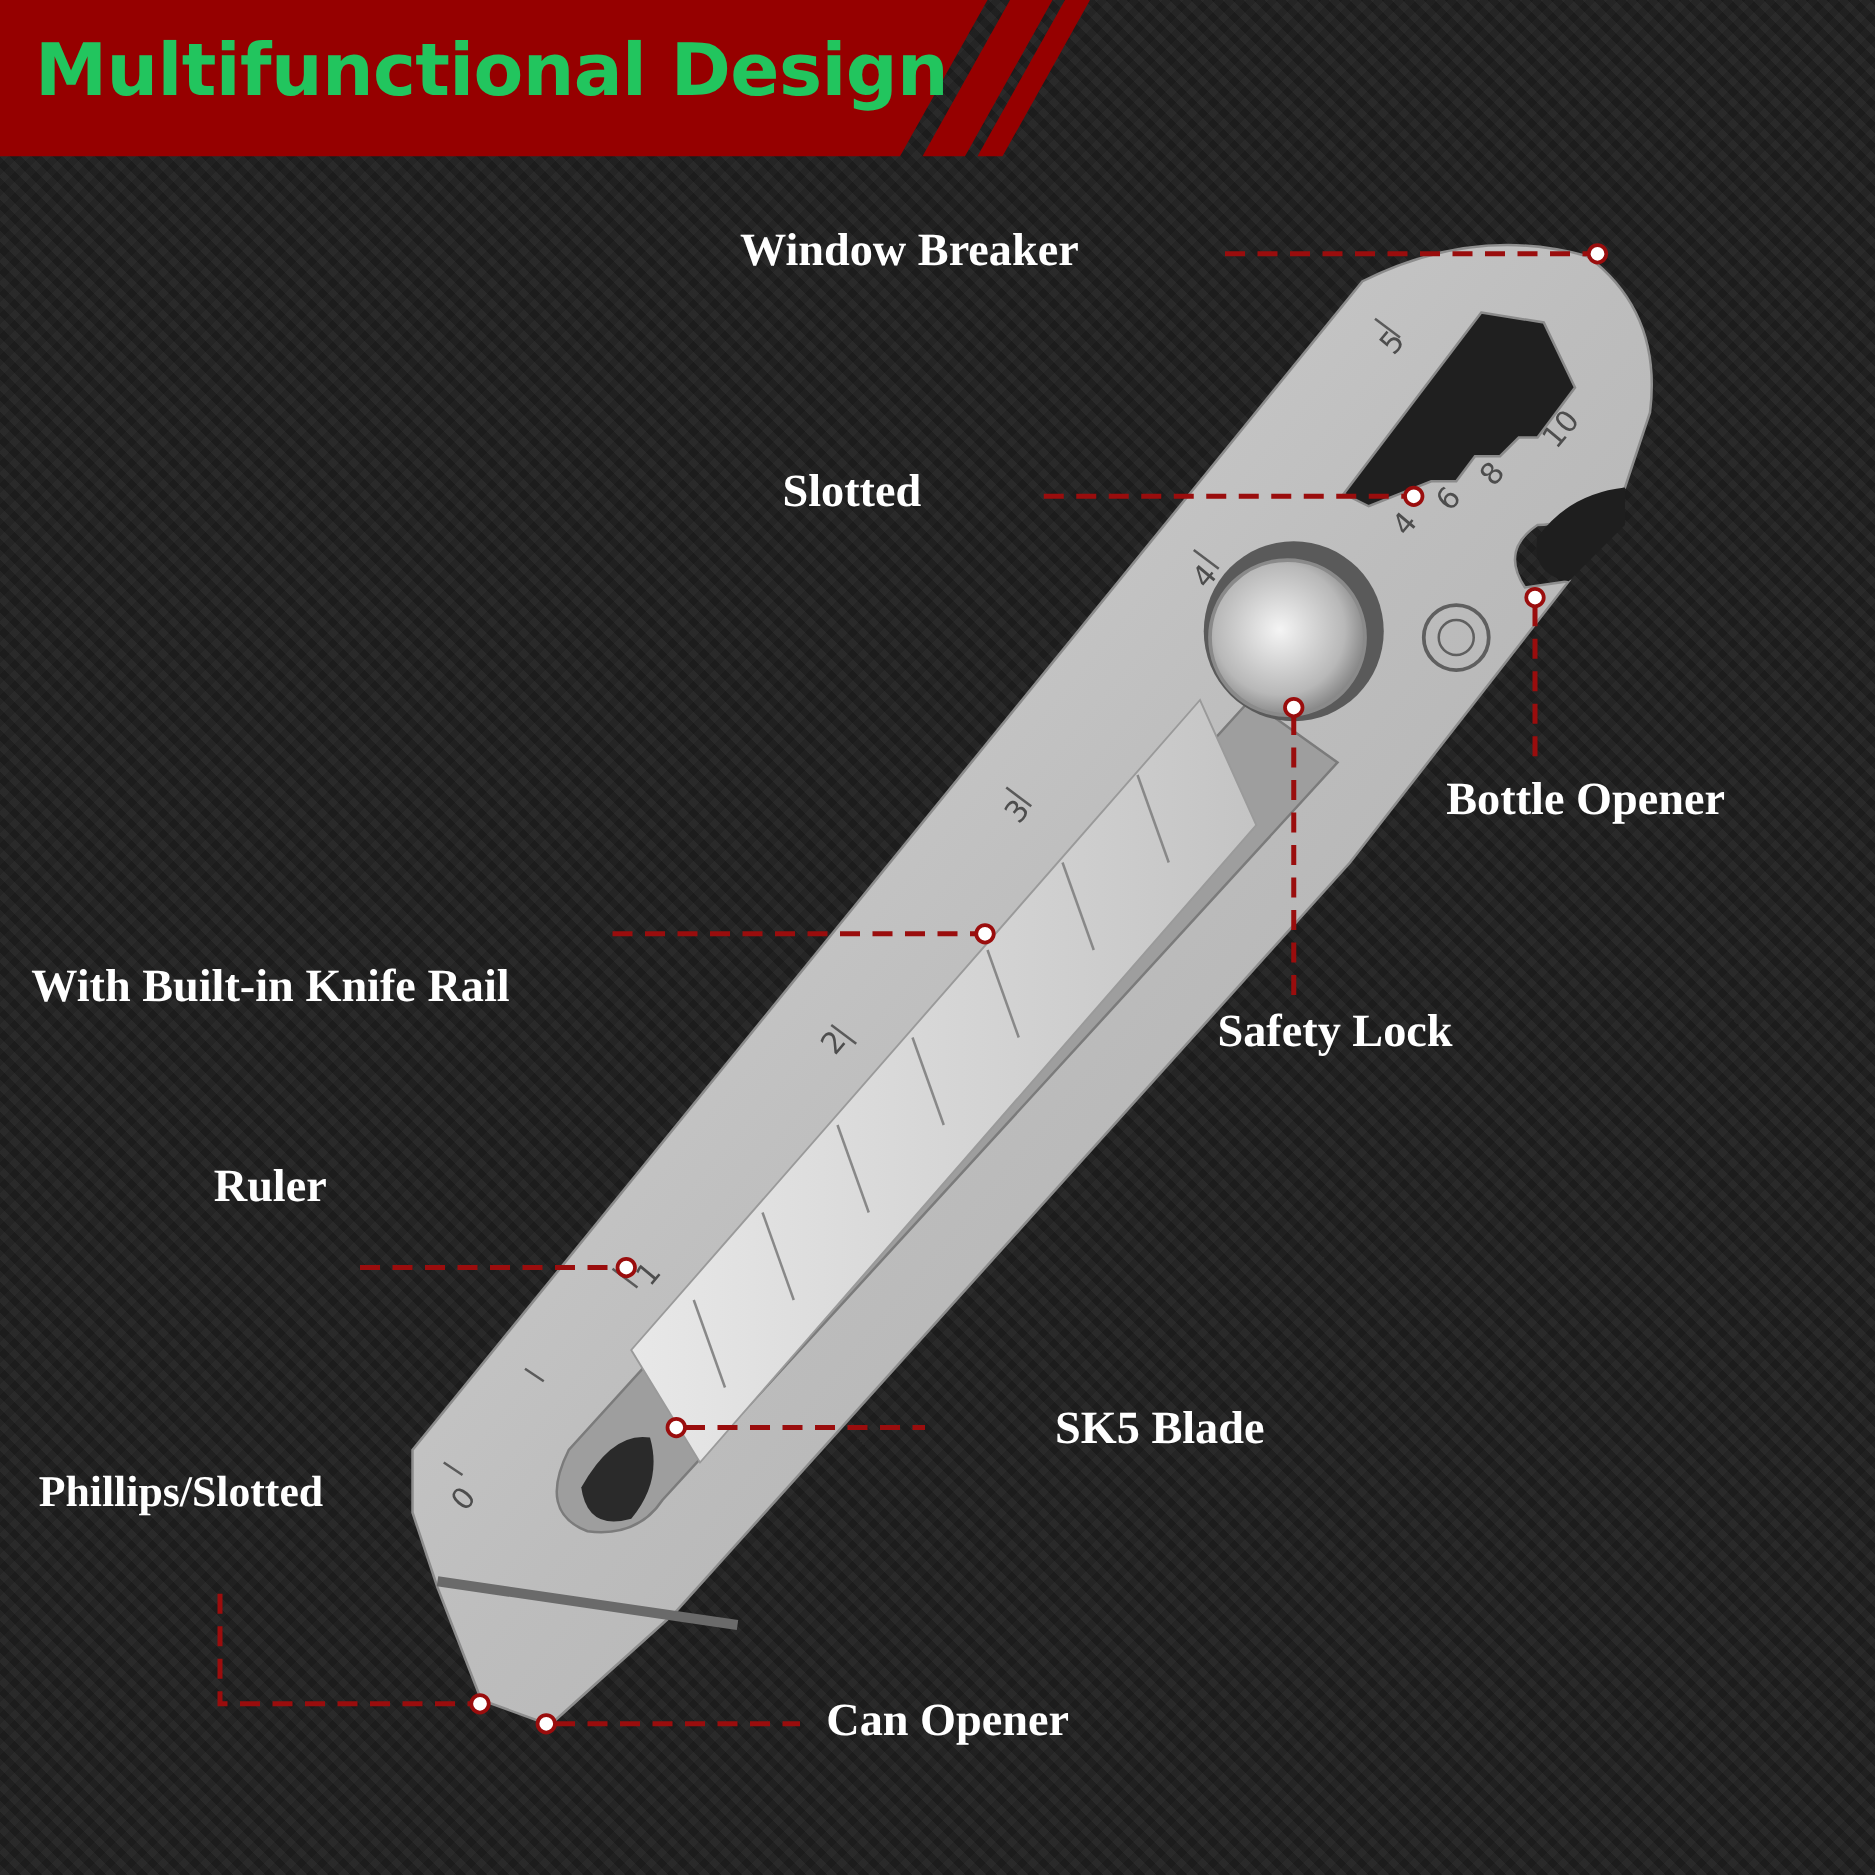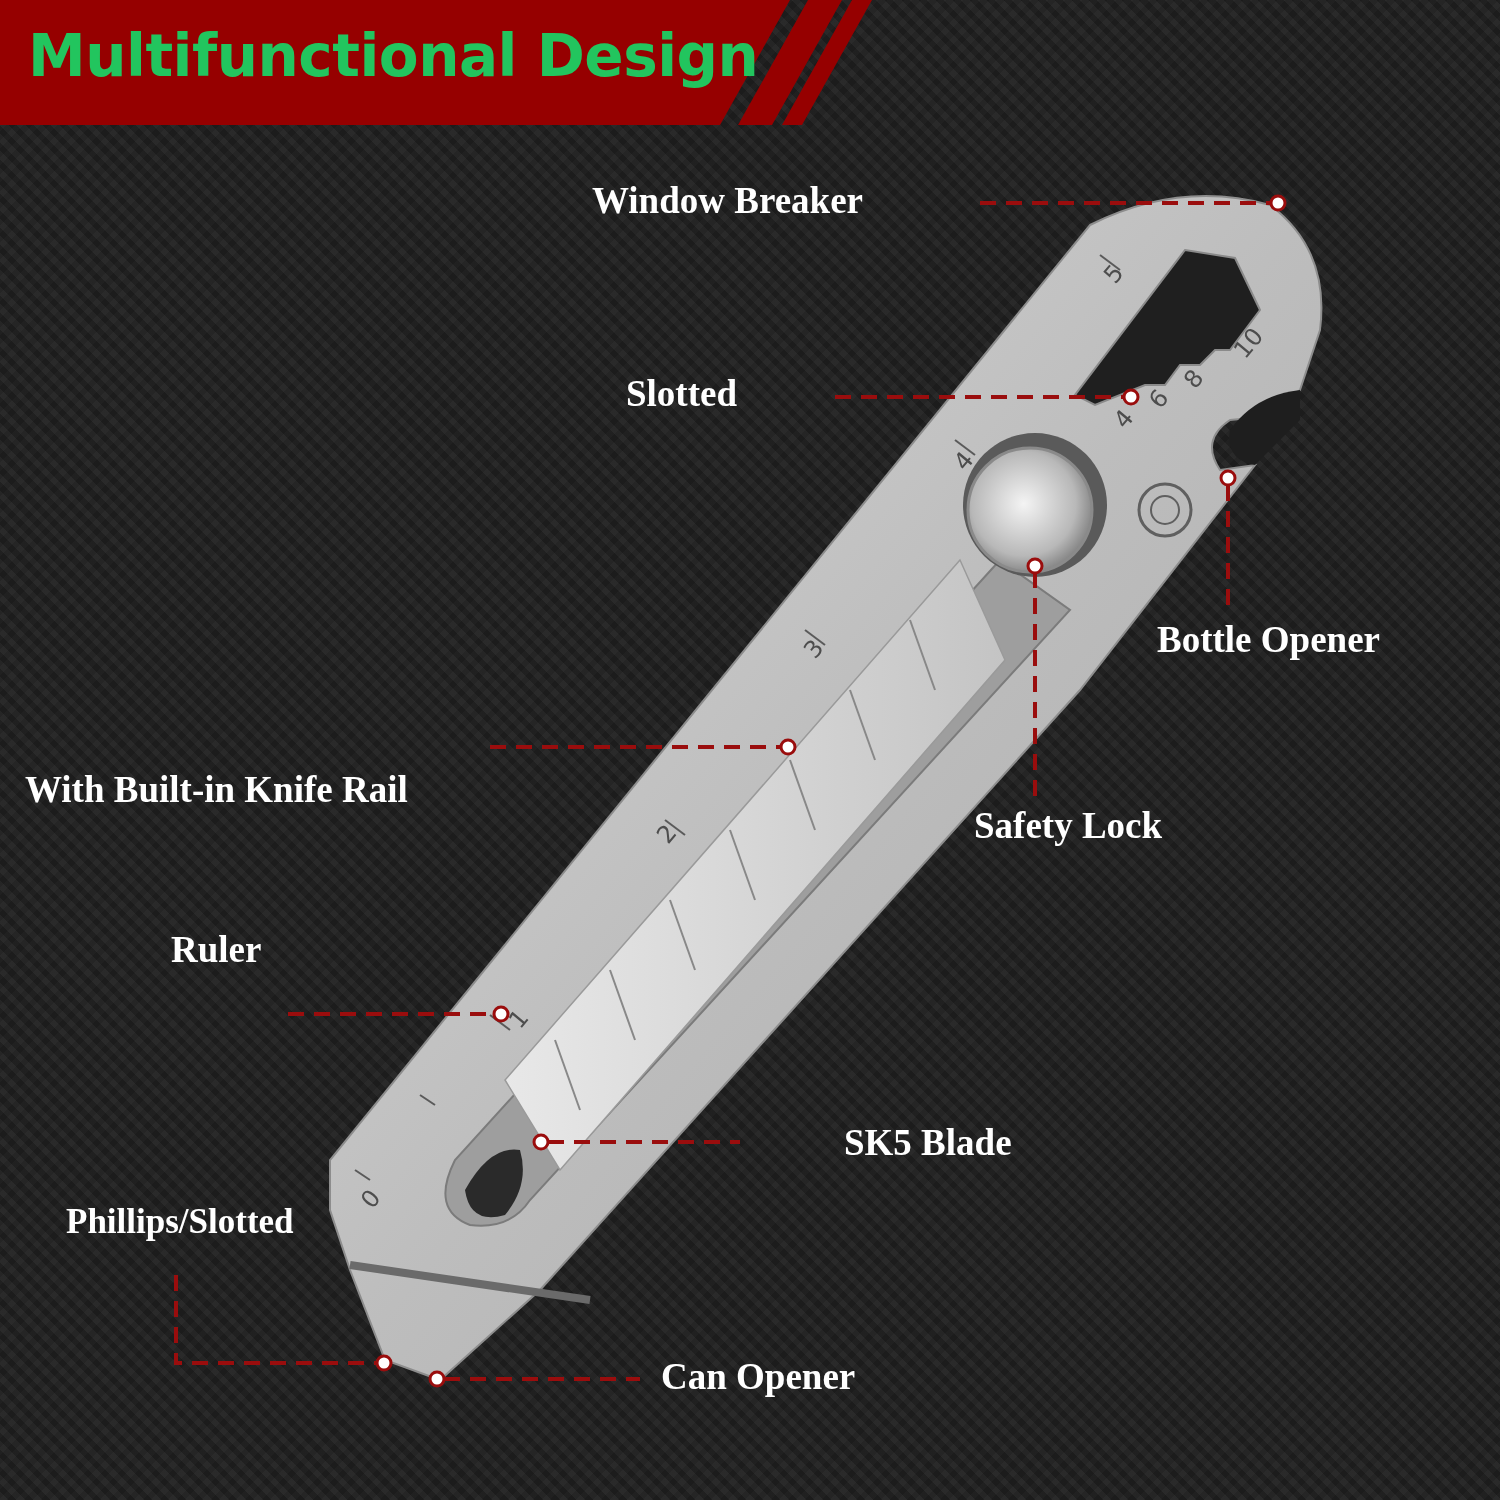--- a/index.html
+++ b/index.html
@@ -126,16 +126,16 @@
   </g>
 </svg>
 
 <div class="label" style="left:592px; top:180px;">Window Breaker</div>
 <div class="label" style="left:626px; top:373px;">Slotted</div>
 <div class="label" style="left:1157px; top:619px;">Bottle Opener</div>
 <div class="label" style="left:25px; top:724px;margin-top:45px;">With Built-in Knife Rail</div>
 <div class="label" style="left:974px; top:805px;">Safety Lock</div>
 <div class="label" style="left:171px; top:929px;">Ruler</div>
 <div class="label" style="left:809px; top:1122px;margin-left:35px;">SK5 Blade</div>
-<div class="label" style="left:31px; top:1202px; font-size:35px;margin-left:35px;">
+<div class="label" style="left:31px; top:1174px; font-size:35px;">
   <div>Phillips/Slotted</div>
 </div>
 <div class="label" style="left:661px; top:1356px;">Can Opener</div>
 
 </body></html>

